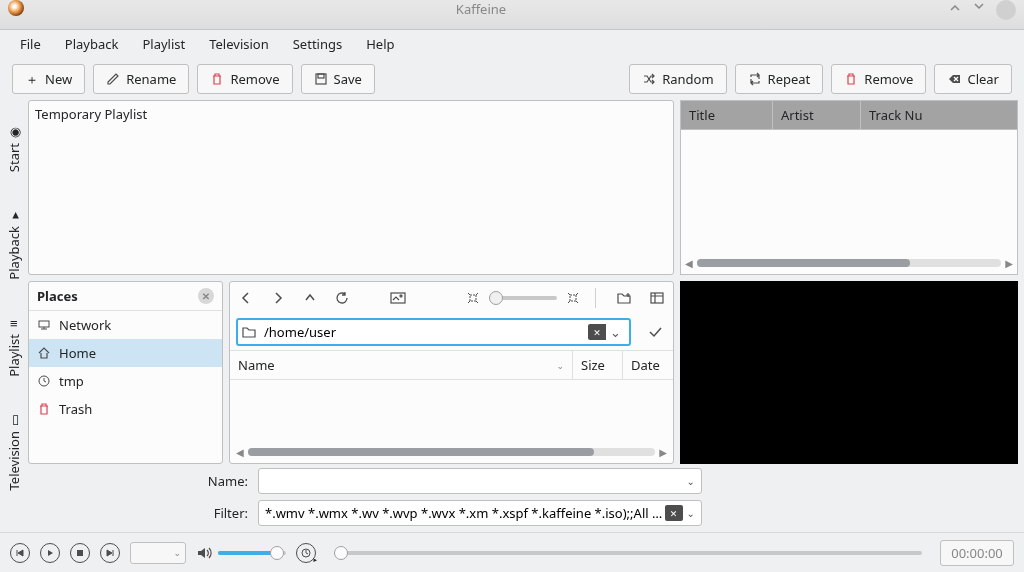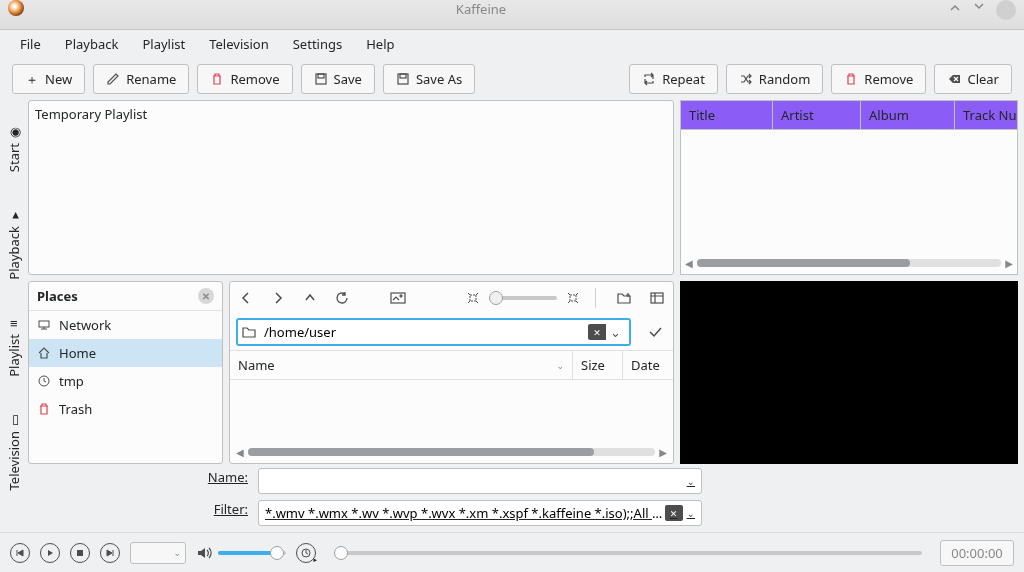--- a/index.html
+++ b/index.html
@@ -16,21 +16,21 @@
 .btn { display: inline-flex; align-items: center; gap: 6px; padding: 6px 12px; background: #f7f7f7; border: 1px solid #bfc0c2; border-radius: 3px; cursor: default; height: 30px; }
 .btn .ic { width: 14px; height: 14px; display: inline-flex; align-items: center; justify-content: center; }
 .main { display: flex; height: calc(572px - 30px - 28px - 42px - 40px); }
 .sidetabs { width: 28px; display: flex; flex-direction: column; padding-top: 8px; gap: 4px; }
 .sidetab { writing-mode: vertical-rl; transform: rotate(180deg); padding: 14px 4px; text-align: center; border: 1px solid transparent; border-radius: 3px 0 0 3px; display: flex; align-items: center; gap: 6px; }
 .sidetab .tabicon { width: 14px; height: 14px; transform: rotate(90deg); display:inline-block; }
 .content { flex: 1; display: flex; flex-direction: column; padding: 0 6px 0 0; }
 .upper { display: flex; gap: 6px; height: 175px; }
 .playlist-pane { flex: 1; background: #fcfcfc; border: 1px solid #bfc0c2; border-radius: 3px; padding: 4px 6px; }
 .tracks-pane { width: 338px; display:flex; flex-direction:column; }
-.tracks-header { display: flex; background: #8b5cf6; border: 1px solid #bfc0c2; align-items: flex-end; }
+.tracks-header { display: flex; background: #a3a3a3; border: 1px solid #bfc0c2; align-items: flex-end; }
 .tracks-header div { padding: 5px 8px; border-right: 1px solid #bfc0c2; overflow:hidden; white-space:nowrap; }
 .tracks-body { flex:1; background: #fcfcfc; border: 1px solid #bfc0c2; border-top:none; position:relative; }
 .tracks-scroll { position:absolute; bottom:4px; left:4px; right:4px; display:flex; align-items:center; gap:4px; }
 .tracks-scroll .arrow { color:#888; font-size:10px; }
 .tracks-scroll .bar { flex:1; height:8px; background:#e0e0e0; border-radius:4px; position:relative; }
 .tracks-scroll .thumb { position:absolute; left:0; width:70%; height:8px; background:#9a9ea2; border-radius:4px; }
 .lower { display: flex; gap: 6px; margin-top: 6px; flex: 1; }
 .places { width: 195px; background: #fcfcfc; border: 1px solid #bfc0c2; border-radius: 3px; display:flex; flex-direction:column; }
 .places-header { padding: 5px 8px; font-weight: bold; border-bottom: 1px solid #e0e0e0; display:flex; align-items:center; }
 .places-header .xclose { margin-left:auto; width:16px; height:16px; border-radius:50%; background:#d8d8d8; display:flex; align-items:center; justify-content:center; color:#888; font-size:10px; }
@@ -56,21 +56,21 @@
 .filehdr .name .sortdd { margin-left:auto; color:#888; font-size:9px; }
 .filehdr .size { width:50px; }
 .filehdr .date { width:50px; border-right:none; }
 .filebody { flex:1; position:relative; }
 .hscroll { position:absolute; bottom:4px; left:6px; right:6px; display:flex; align-items:center; gap:4px; }
 .hscroll .arrow { color:#888; font-size:10px; }
 .hscroll .bar { flex:1; height:8px; background:#e0e0e0; border-radius:4px; position:relative; }
 .hscroll .thumb { position:absolute; left:0; width:85%; height:8px; background:#9a9ea2; border-radius:4px; }
 .video { width: 338px; background: #000; }
 .bottomrows { padding: 4px 2px 0 2px; }
-.formrow { display:flex; align-items:flex-start; margin-bottom:6px;text-decoration:underline; }
+.formrow { display:flex; align-items:center; margin-bottom:6px; }
 .formrow label { width: 228px; text-align:right; padding-right:10px; }
 .formrow .field { flex:1; max-width: 444px; height:26px; border:1px solid #bfc0c2; border-radius:3px; background:#fff; display:flex; align-items:center; padding:0 6px; }
 .formrow .field input { flex:1; border:none; outline:none; font-size:13px; }
 .formrow .field .dd { color:#555; font-size:10px; }
 .formrow .field .clearbtn { width:18px; height:16px; background:#4d4d4d; color:#fff; border-radius:2px; display:flex; align-items:center; justify-content:center; font-size:9px; margin-right:4px; }
 .playerbar { height: 40px; display:flex; align-items:center; padding: 0 10px; gap: 10px; border-top: 1px solid #d8d8d8; }
 .pbtn { width:20px; height:20px; border:1.5px solid #4d4d4d; border-radius:50%; display:flex; align-items:center; justify-content:center; font-size:8px; }
 .aspect { width:56px; height:22px; border:1px solid #bfc0c2; border-radius:3px; background:#f7f7f7; display:flex; align-items:center; justify-content:flex-end; padding:0 4px; color:#888; font-size:9px; }
 .volume { display:flex; align-items:center; gap:6px; }
 .vol-track { width:68px; height:4px; background:#c8c8c8; border-radius:2px; position:relative; }
@@ -132,45 +132,36 @@
     </div>
   <div class="btn">
       <span class="ic">
         <svg width="14" height="14">
           <rect x="2" y="2" width="10" height="10" stroke="#4d4d4d" stroke-width="1.2" fill="none"></rect>
           <rect x="4" y="2" width="6" height="4" stroke="#4d4d4d" stroke-width="1.2" fill="none"></rect>
         </svg>
       </span>
       <span>Save</span>
     </div>
-  <div class="btn">
-      <span class="ic">
-        <svg width="14" height="14">
-          <rect x="2" y="2" width="10" height="10" stroke="#4d4d4d" stroke-width="1.2" fill="none"></rect>
-          <rect x="4" y="2" width="6" height="4" stroke="#4d4d4d" stroke-width="1.2" fill="none"></rect>
-        </svg>
-      </span>
-      <span>Save As</span>
-    </div>
   <div class="spacer"></div>
   <div class="btn">
       <span class="ic">
         <svg width="14" height="14">
+          <path d="M2 4 L5 4 L9 10 L12 10 M2 10 L5 10 L9 4 L12 4 M10 2 L12 4 L10 6 M10 8 L12 10 L10 12" stroke="#4d4d4d" stroke-width="1.2" fill="none"></path>
+        </svg>
+      </span>
+      <span>Random</span>
+    </div>
+  <div class="btn">
+      <span class="ic">
+        <svg width="14" height="14">
           <path d="M3 5 L3 3 L11 3 L11 7 M11 9 L11 11 L3 11 L3 7 M9 1 L11 3 L9 5 M5 13 L3 11 L5 9" stroke="#4d4d4d" stroke-width="1.2" fill="none"></path>
         </svg>
       </span>
       <span>Repeat</span>
-    </div>
-  <div class="btn">
-      <span class="ic">
-        <svg width="14" height="14">
-          <path d="M2 4 L5 4 L9 10 L12 10 M2 10 L5 10 L9 4 L12 4 M10 2 L12 4 L10 6 M10 8 L12 10 L10 12" stroke="#4d4d4d" stroke-width="1.2" fill="none"></path>
-        </svg>
-      </span>
-      <span>Random</span>
     </div>
   <div class="btn">
       <span class="ic">
         <svg width="14" height="14">
           <path d="M3 4 L11 4 M5 4 L5 2 L9 2 L9 4 M4 4 L4 12 L10 12 L10 4" stroke="#da4453" stroke-width="1.2" fill="none"></path>
         </svg>
       </span>
       <span>Remove</span>
     </div>
   <div class="btn">
@@ -206,21 +197,20 @@
 
   <div class="content">
     <div class="upper">
       <div class="playlist-pane">
         <div>Temporary Playlist</div>
       </div>
       <div class="tracks-pane">
         <div class="tracks-header">
           <div style="width:92px">Title</div>
           <div style="width:88px">Artist</div>
-          <div style="width:94px">Album</div>
           <div style="flex:1;border-right:none">Track Nu</div>
         </div>
         <div class="tracks-body">
           <div class="tracks-scroll">
             <span class="arrow">◀</span>
             <div class="bar">
                 <div class="thumb"></div>
               </div>
             <span class="arrow">▶</span>
           </div>

